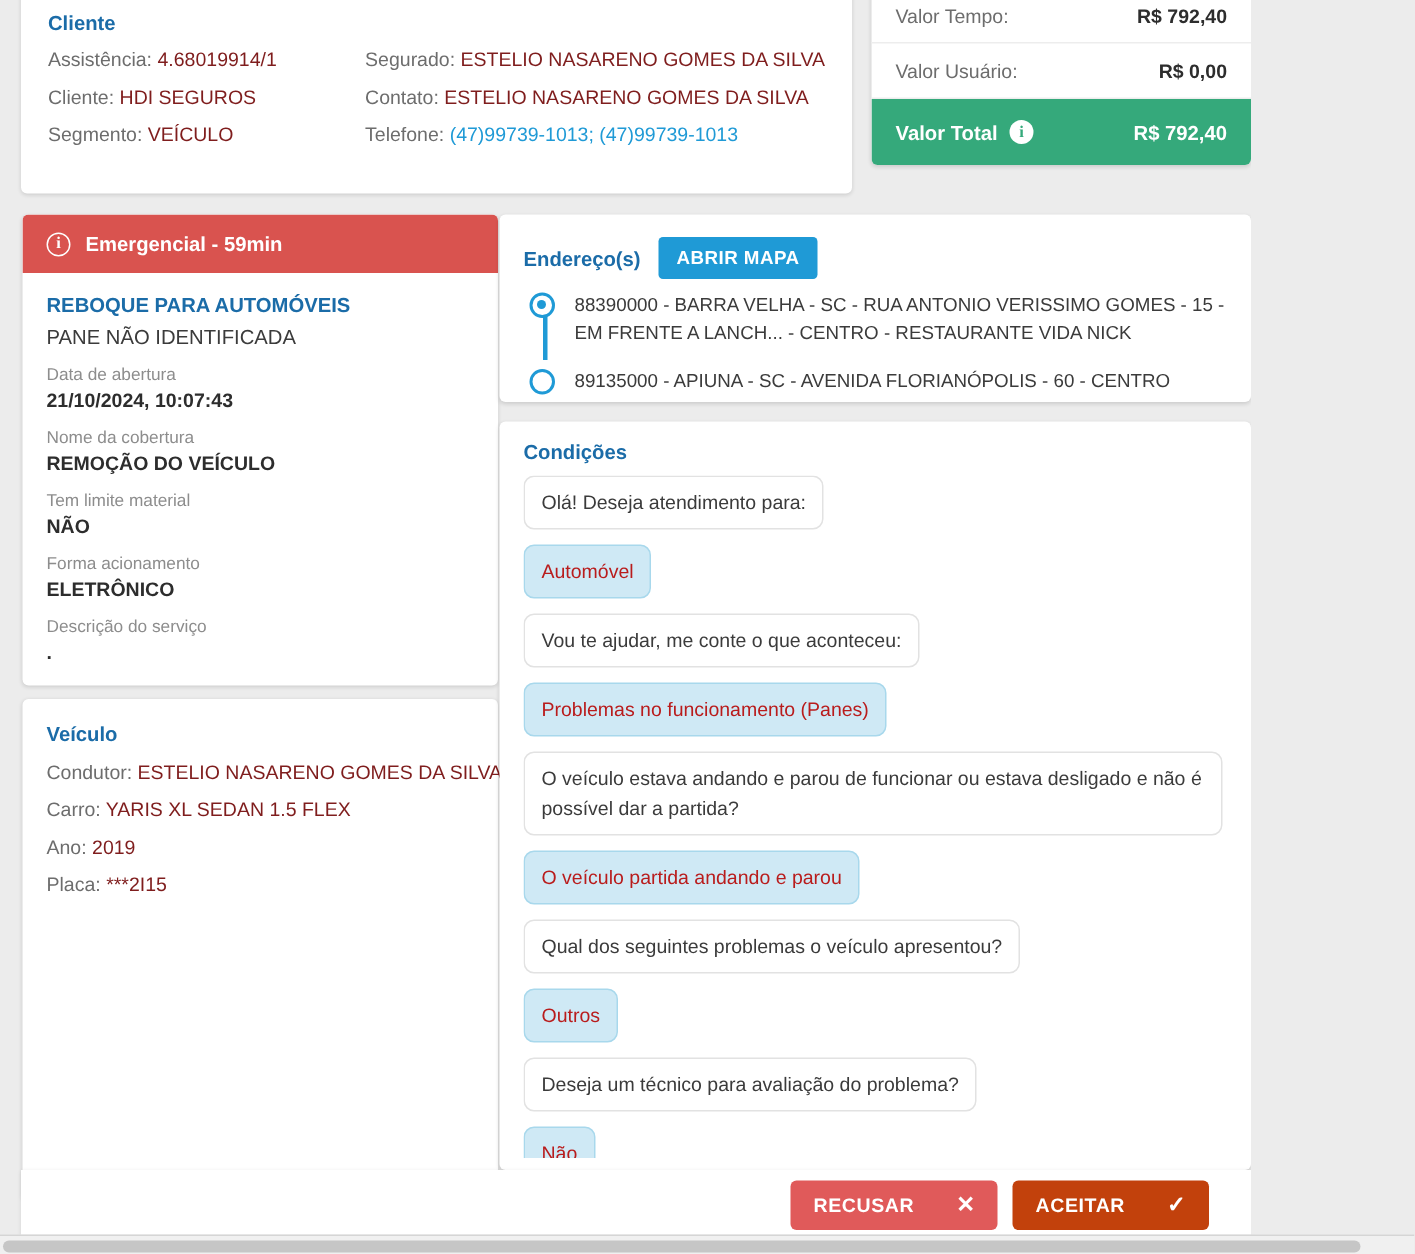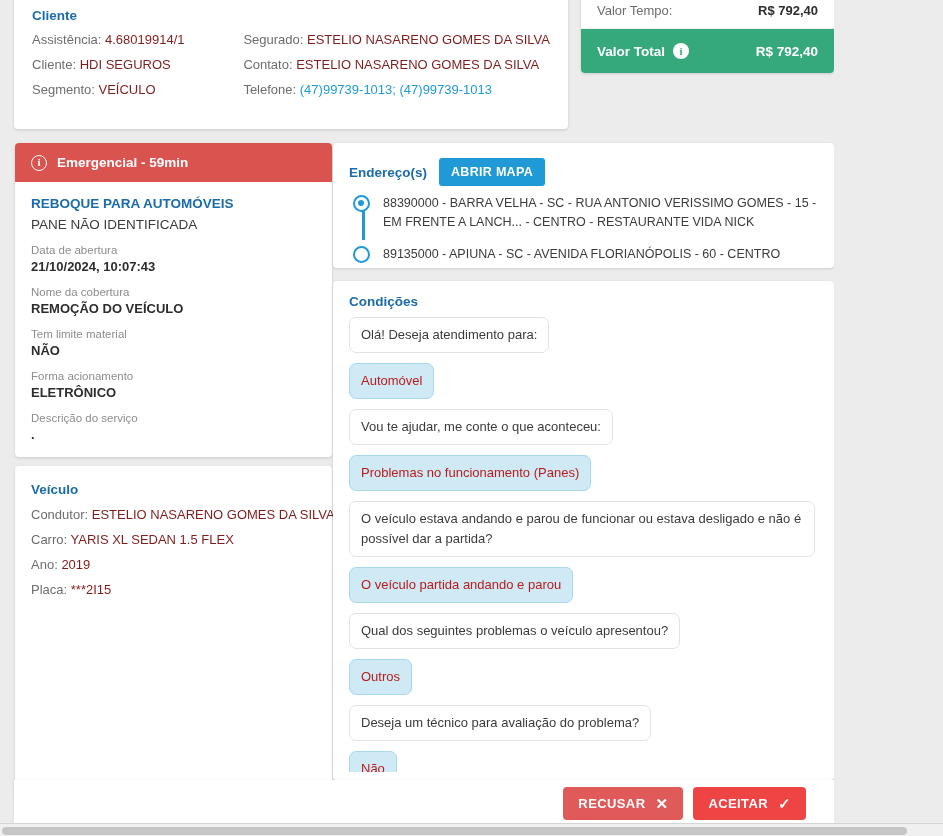--- a/index.html
+++ b/index.html
@@ -132,25 +132,25 @@
     position: absolute; left: 14px; top: 780px; width: 820px; height: 47px;
     background: #ffffff; border-radius: 0 0 4px 4px;
     box-shadow: 0 1px 3px rgba(0,0,0,.10);
     display: flex; align-items: center; justify-content: flex-end;
     gap: 10px; padding-right: 28px;
   }
   .btn-act {
     border: none; border-radius: 4px; color: #fff;
     font-size: 13px; font-weight: bold; letter-spacing: .4px;
     padding: 9px 15px; cursor: pointer;
-    display: inline-flex; align-items: center; gap: 10px;
+    display: inline-flex; align-items: center; gap: 28px;
     font-family: "Liberation Sans", sans-serif;
   }
   .btn-recusar { background: #e05a5a; }
-  .btn-aceitar { background: #ef4444; }
+  .btn-aceitar { background: #c2410c; }
   .gl { font-size: 15px; line-height: 1; }
   #page-hscroll {
     position: absolute; left: 0; bottom: 0; width: 943px; height: 13px;
     background: #f0f0f0; border-top: 1px solid #d5d5d5;
   }
   #page-hscroll .thumb {
     position: absolute; left: 2px; top: 3px; width: 905px; height: 8px;
     background: #c6c6c6; border-radius: 4px;
   }
   .right-gutter {
@@ -194,20 +194,24 @@
           <span class="lnk">(47)99739-1013; (47)99739-1013</span>
         </div>
       </div>
     </div>
   </div>
 
   <div class="card" id="valores-card">
     <div class="valor-row">
       <span>Valor Tempo:</span>
       <span class="amt">R$ 792,40</span>
+    </div>
+    <div class="valor-row">
+      <span>Valor Usuário:</span>
+      <span class="amt">R$ 0,00</span>
     </div>
     <div class="valor-total">
       <span class="lbl">
         <span>Valor Total</span>
         <span class="info-circle">i</span>
       </span>
       <span class="amt">R$ 792,40</span>
     </div>
   </div>
 

